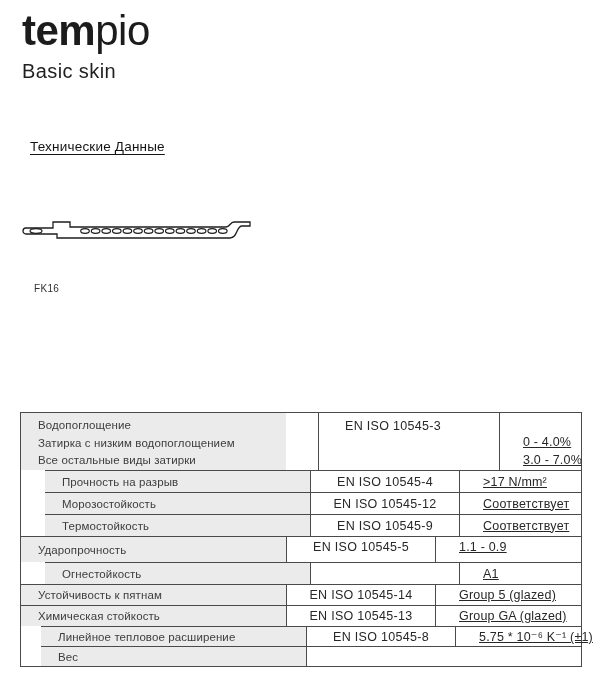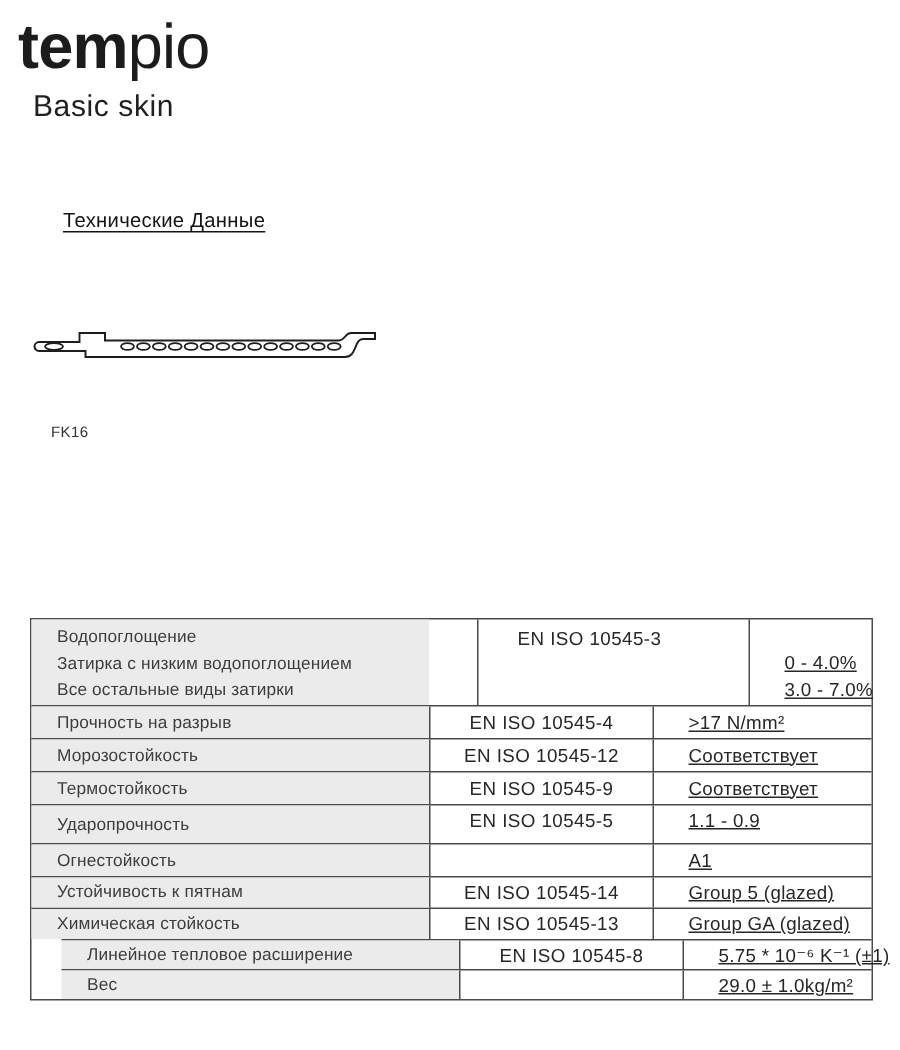--- a/index.html
+++ b/index.html
@@ -1,26 +1,26 @@
 <!DOCTYPE html>
 <html><head>
 <meta charset="utf-8">
 <style>
   html,body{margin:0;padding:0;background:#ffffff;}
   body{font-family:"Liberation Sans","DejaVu Sans",sans-serif;color:#222;}
   .page{position:relative;width:600px;height:700px;background:#ffffff;overflow:hidden;}
 
   
-  .logo{position:absolute;left:12px;top:8px;font-size:42px;line-height:1.1;color:#1c1c1c;letter-spacing:-0.5px;}
+  .logo{position:absolute;left:22px;top:8px;font-size:42px;line-height:1.1;color:#1c1c1c;letter-spacing:-0.5px;}
   .logo .b{font-weight:800;}
   .logo .l{font-weight:300;}
   .product{position:absolute;left:22px;top:60px;font-size:20px;letter-spacing:0.4px;color:#1f1f1f;}
 
   
-  .section-heading{position:absolute;left:42px;top:139px;margin:0;font-size:13.5px;font-weight:400;
+  .section-heading{position:absolute;left:30px;top:139px;margin:0;font-size:13.5px;font-weight:400;
     color:#141414;text-decoration:underline;text-underline-offset:3px;letter-spacing:0.2px;}
 
   
   .profile-drawing{position:absolute;left:22px;top:215px;width:230px;height:28px;}
 
   .profile-code{position:absolute;left:34px;top:283px;font-size:10px;font-weight:500;color:#303030;letter-spacing:0.3px;}
   .profile-desc{position:absolute;left:22px;top:302px;font-size:11.5px;color:#4d4d4d;letter-spacing:0.2px;}
 
   
   .spec-table{position:absolute;left:20px;top:412px;width:560px;border:1px solid #4a4a4a;background:#fff;}
@@ -29,21 +29,21 @@
   .td{box-sizing:border-box;}
   .td.prop{background:#ebebeb;display:flex;align-items:center;padding-left:17px;
     font-size:11.5px;color:#3d3d3d;letter-spacing:0.1px;}
   .td.std{display:flex;align-items:center;justify-content:center;border-left:1px solid #4a4a4a;
     font-size:12.5px;color:#272727;letter-spacing:0.3px;}
   .td.val{display:flex;align-items:center;border-left:1px solid #4a4a4a;padding-left:23px;
     font-size:12.5px;color:#272727;letter-spacing:0.2px;text-decoration:underline;}
   .val-sm{font-size:10.5px;color:#3c3c3c;}
 
   .r1{height:57px;gap:32px;}
-  .r2,.r3,.r4,.r6{height:21px;}
+  .r2,.r3,.r4,.r6{height:21px;margin-left:24px;}
   .r5{height:25px;}
   .r7,.r8{height:20px;}
   .r9,.r10{height:19px;margin-left:20px;}
 
   
   .td.multi{display:block;padding-top:4px;line-height:17.5px;}
   .r1 .td.std{align-items:flex-start;padding-top:6px;}
   .spacer{height:17px;}
   
   .r5 .td.std,.r5 .td.val{align-items:flex-start;padding-top:3px;}
@@ -145,17 +145,16 @@
 
     <div class="tr r9">
       <div class="td prop">Линейное тепловое расширение</div>
       <div class="td std">EN ISO 10545-8</div>
       <div class="td val">5.75 * 10⁻⁶ K⁻¹ (±1)</div>
     </div>
 
     <div class="tr r10">
       <div class="td prop">Вес</div>
       <div class="td std"></div>
-      <div class="td val">29.0 ± 1.0kg/m²</div>
     </div>
 
   </div>
 </div>
 
 </body></html>

